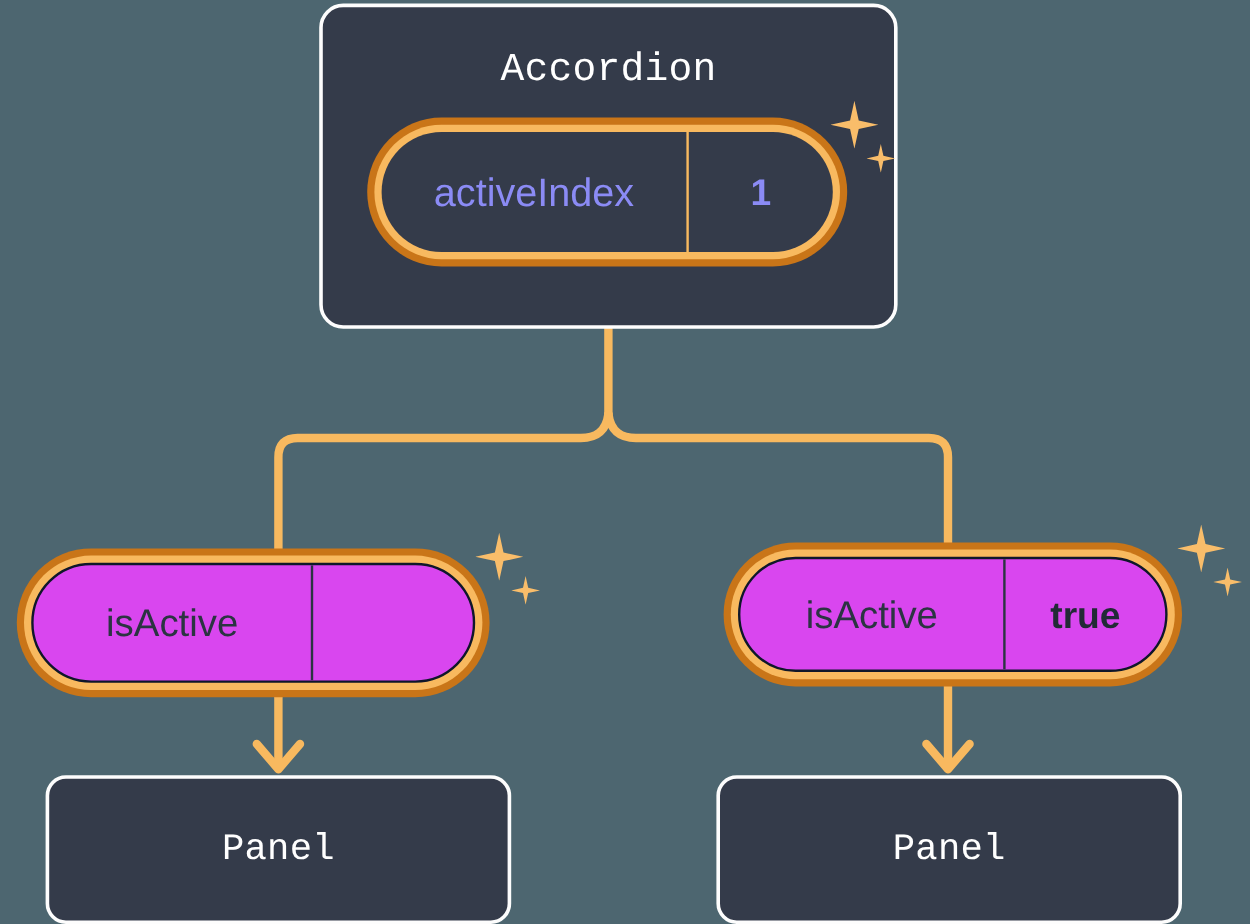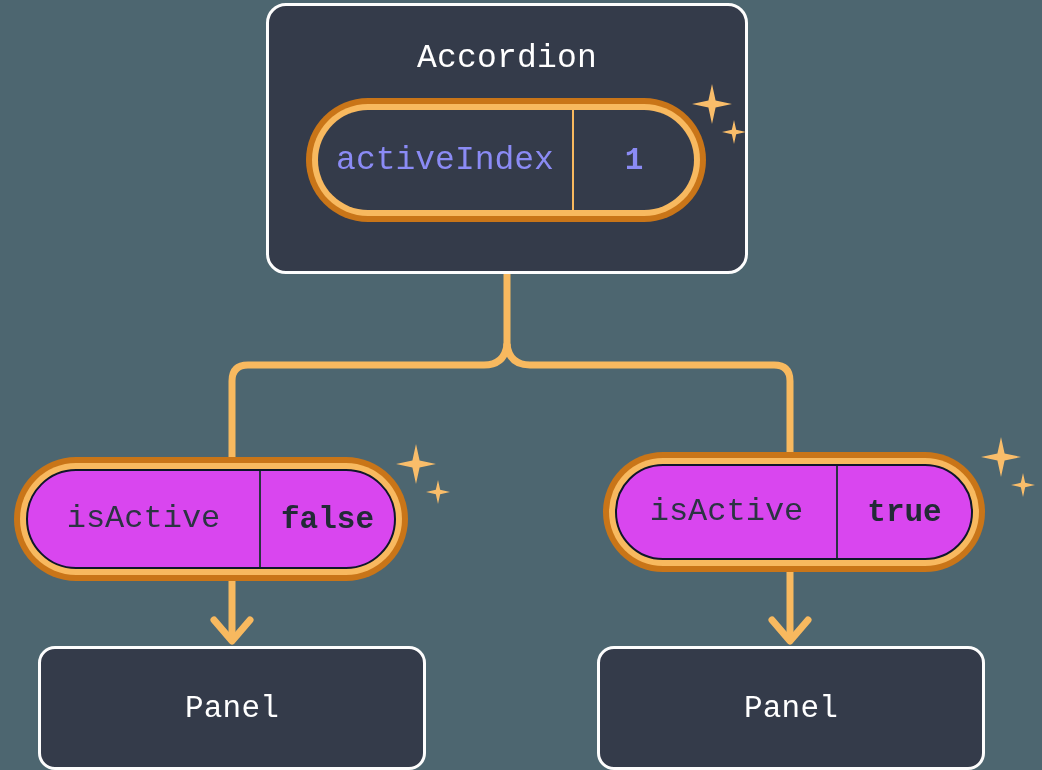--- a/index.html
+++ b/index.html
@@ -77,21 +77,20 @@
     background: #c97518;          
     padding: 6px;
   }
   .pill-mid {
     box-sizing: border-box;
     width: 100%;
     height: 100%;
     border-radius: 999px;
     background: #f8b95f;          
     padding: 6px;
-    font-family: Liberation Mono, monospace;
   }
   .pill-inner {
     box-sizing: border-box;
     width: 100%;
     height: 100%;
     border-radius: 999px;
     display: flex;
     align-items: stretch;
     overflow: hidden;
   }
@@ -231,21 +230,20 @@
 
   <div class="sparkle-group" id="sparkles-accordion">
     <div class="sparkle spark-big star4"></div>
     <div class="sparkle spark-small star4"></div>
   </div>
 
   <div class="pill-wrap state-isactive" id="state-isactive-left">
     <div class="pill-mid">
       <div class="pill-inner">
         <div class="pill-key">isActive</div>
-        <div class="pill-val">false</div>
       </div>
     </div>
   </div>
 
   <div class="sparkle-group" id="sparkles-left">
     <div class="sparkle spark-big star4"></div>
     <div class="sparkle spark-small star4"></div>
   </div>
 
   <div class="pill-wrap state-isactive" id="state-isactive-right">

